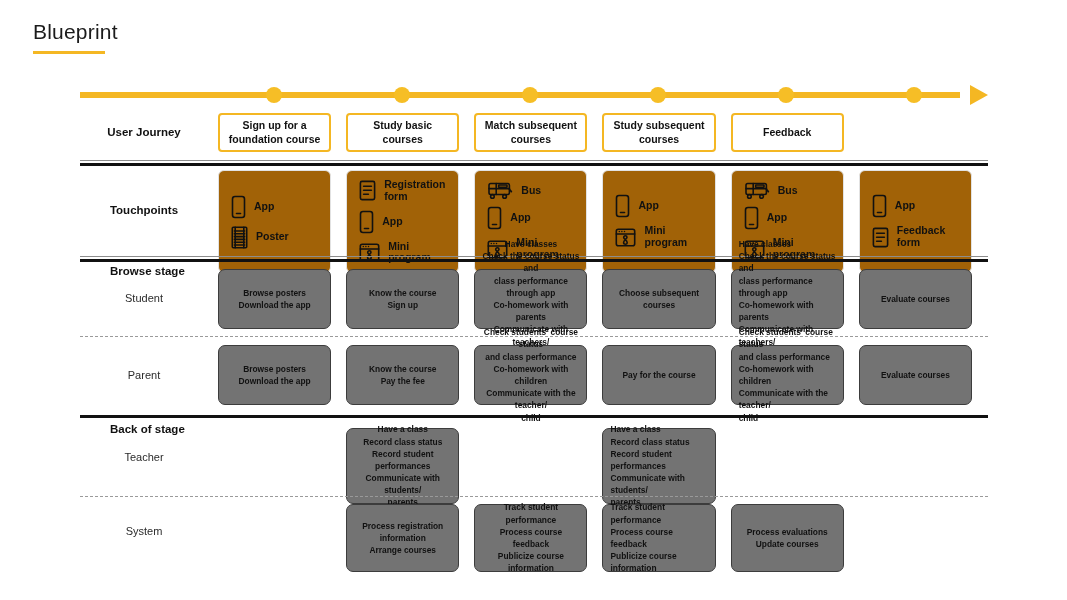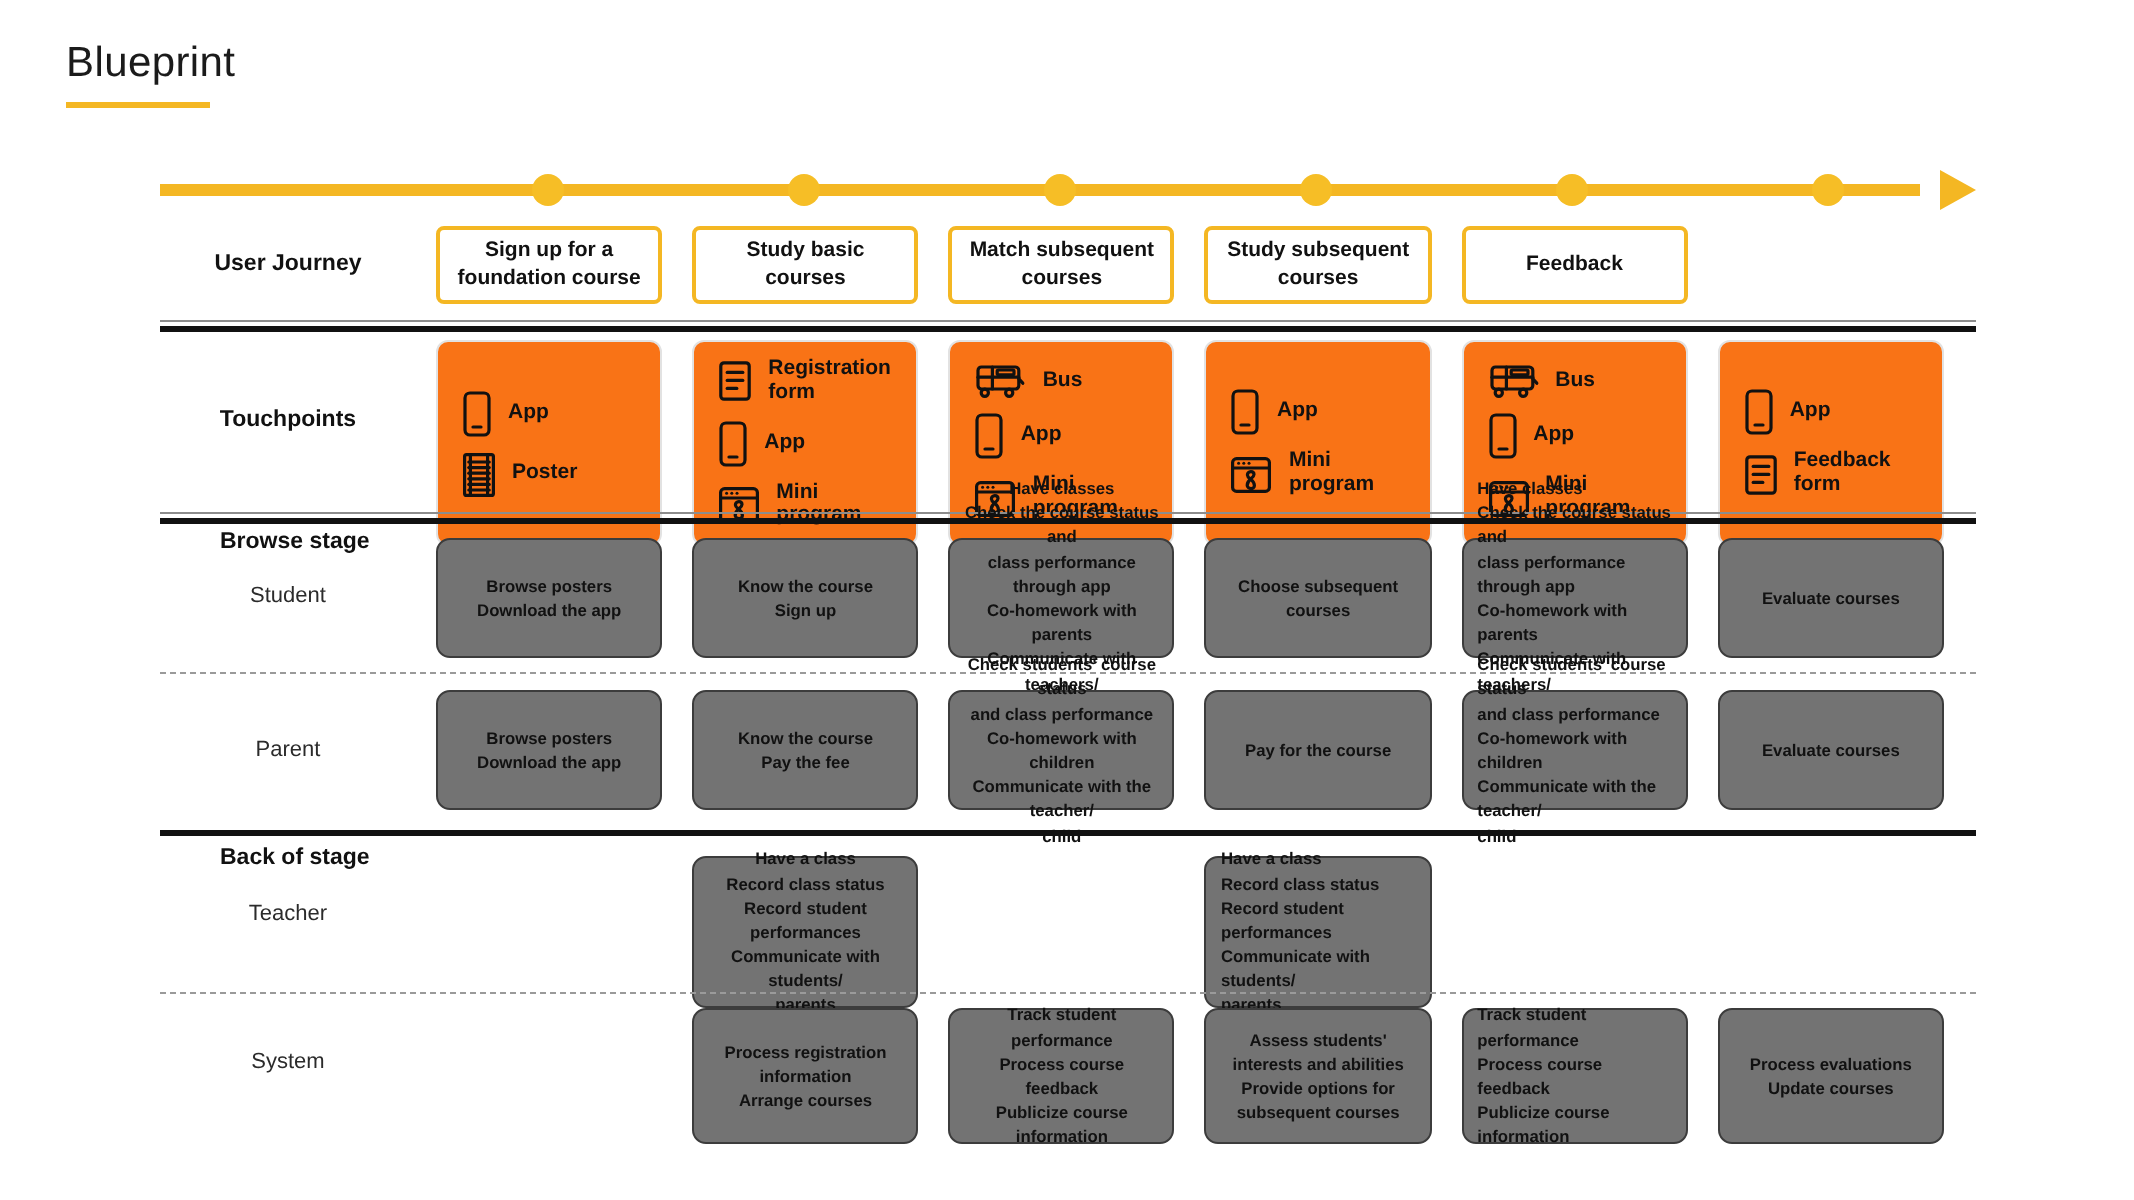--- a/index.html
+++ b/index.html
@@ -90,21 +90,21 @@
     line-height: 1.25;
     padding: 2px 4px;
     color: #111;
   }
 
   
   .tp-box {
     min-height: 82px;
     border: 1px solid #e2e2e2;
     border-radius: 6px;
-    background: #f97316;
+    background: #a16207;
     padding: 8px 6px 8px 12px;
     display: flex;
     flex-direction: column;
     gap: 7px;
     justify-content: center;
   }
   .tp-item { display: flex; align-items: center; gap: 8px; }
   .tp-label {
     font-size: 10.5px; font-weight: bold; line-height: 1.12; color: #111;
   }
@@ -435,24 +435,20 @@
     <div class="rowlabel" style="top:21px;">System</div>
     <div class="cols" id="system-cols">
         <div class="card h-system empty"></div>
         <div class="card h-system">Process registration
 information
 Arrange courses</div>
         <div class="card h-system">Track student performance
 Process course feedback
 Publicize course
 information</div>
-        <div class="card h-system">Assess students'
-interests and abilities
-Provide options for
-subsequent courses</div>
         <div class="card h-system left">Track student performance
 Process course feedback
 Publicize course information</div>
         <div class="card h-system">Process evaluations
 Update courses</div>
       </div>
   </div>
 
 </div>
 

